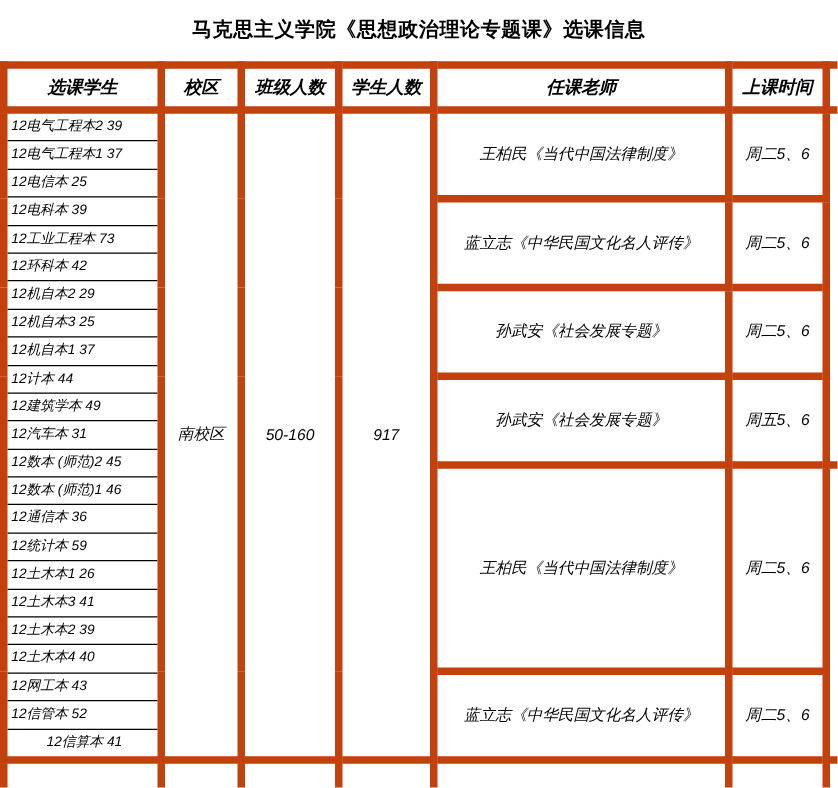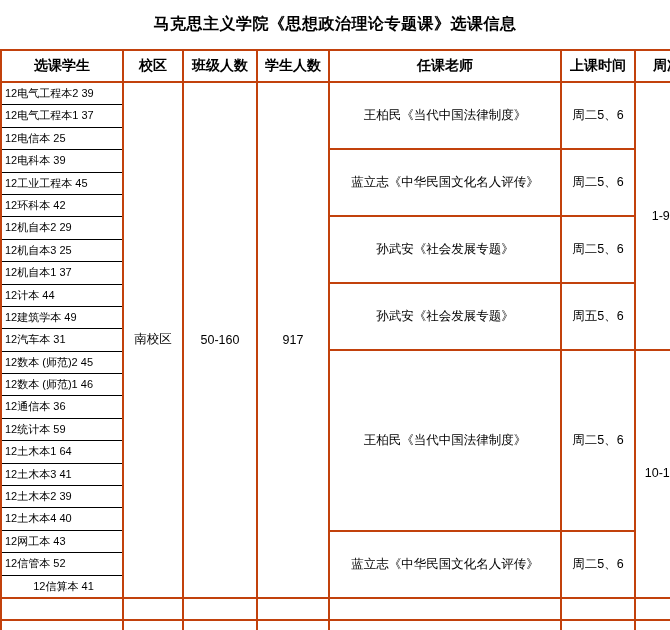--- a/index.html
+++ b/index.html
@@ -29,27 +29,28 @@
     letter-spacing: 0.5px;
     font-family: "Liberation Serif", serif;
   }
   table.sheet {
     border-collapse: collapse;
     table-layout: fixed;
     margin: 0 auto;
     width: 644px;
   }
   table.sheet td, table.sheet th {
-    border: 2px solid #c2410c;
+    border: 6px solid #c2410c;
     padding: 0;
     text-align: center;
     vertical-align: middle;
     font-size: 12.5px;
     font-weight: normal;
     font-family: "Liberation Sans", sans-serif;
+    font-style: italic;
   }
   table.sheet th {
     height: 30px;
     font-size: 14px;
     font-weight: bold;
   }
   .student-cell {
     width: 120px;
     padding: 0 !important;
     vertical-align: top;
@@ -110,33 +111,33 @@
       </tr>
     </thead>
     <tbody>
       <tr>
         <td class="student-cell" rowspan="6">
           <div class="student-list" id="student-list">
               <span class="srow">12电气工程本2  39</span>
               <span class="srow">12电气工程本1  37</span>
               <span class="srow">12电信本  25</span>
               <span class="srow">12电科本  39</span>
-              <span class="srow">12工业工程本  45</span>
+              <span class="srow">12工业工程本  73</span>
               <span class="srow">12环科本  42</span>
               <span class="srow">12机自本2  29</span>
               <span class="srow">12机自本3  25</span>
               <span class="srow">12机自本1  37</span>
               <span class="srow">12计本  44</span>
               <span class="srow">12建筑学本  49</span>
               <span class="srow">12汽车本  31</span>
               <span class="srow">12数本 (师范)2  45</span>
               <span class="srow">12数本 (师范)1  46</span>
               <span class="srow">12通信本  36</span>
               <span class="srow">12统计本  59</span>
-              <span class="srow">12土木本1  64</span>
+              <span class="srow">12土木本1  26</span>
               <span class="srow">12土木本3  41</span>
               <span class="srow">12土木本2  39</span>
               <span class="srow">12土木本4  40</span>
               <span class="srow">12网工本  43</span>
               <span class="srow">12信管本  52</span>
               <span class="srow">12信算本  41</span>
             </div>
         </td>
         <td class="campus-cell" rowspan="6">南校区</td>
         <td class="classnum-cell" rowspan="6">50-160</td>

